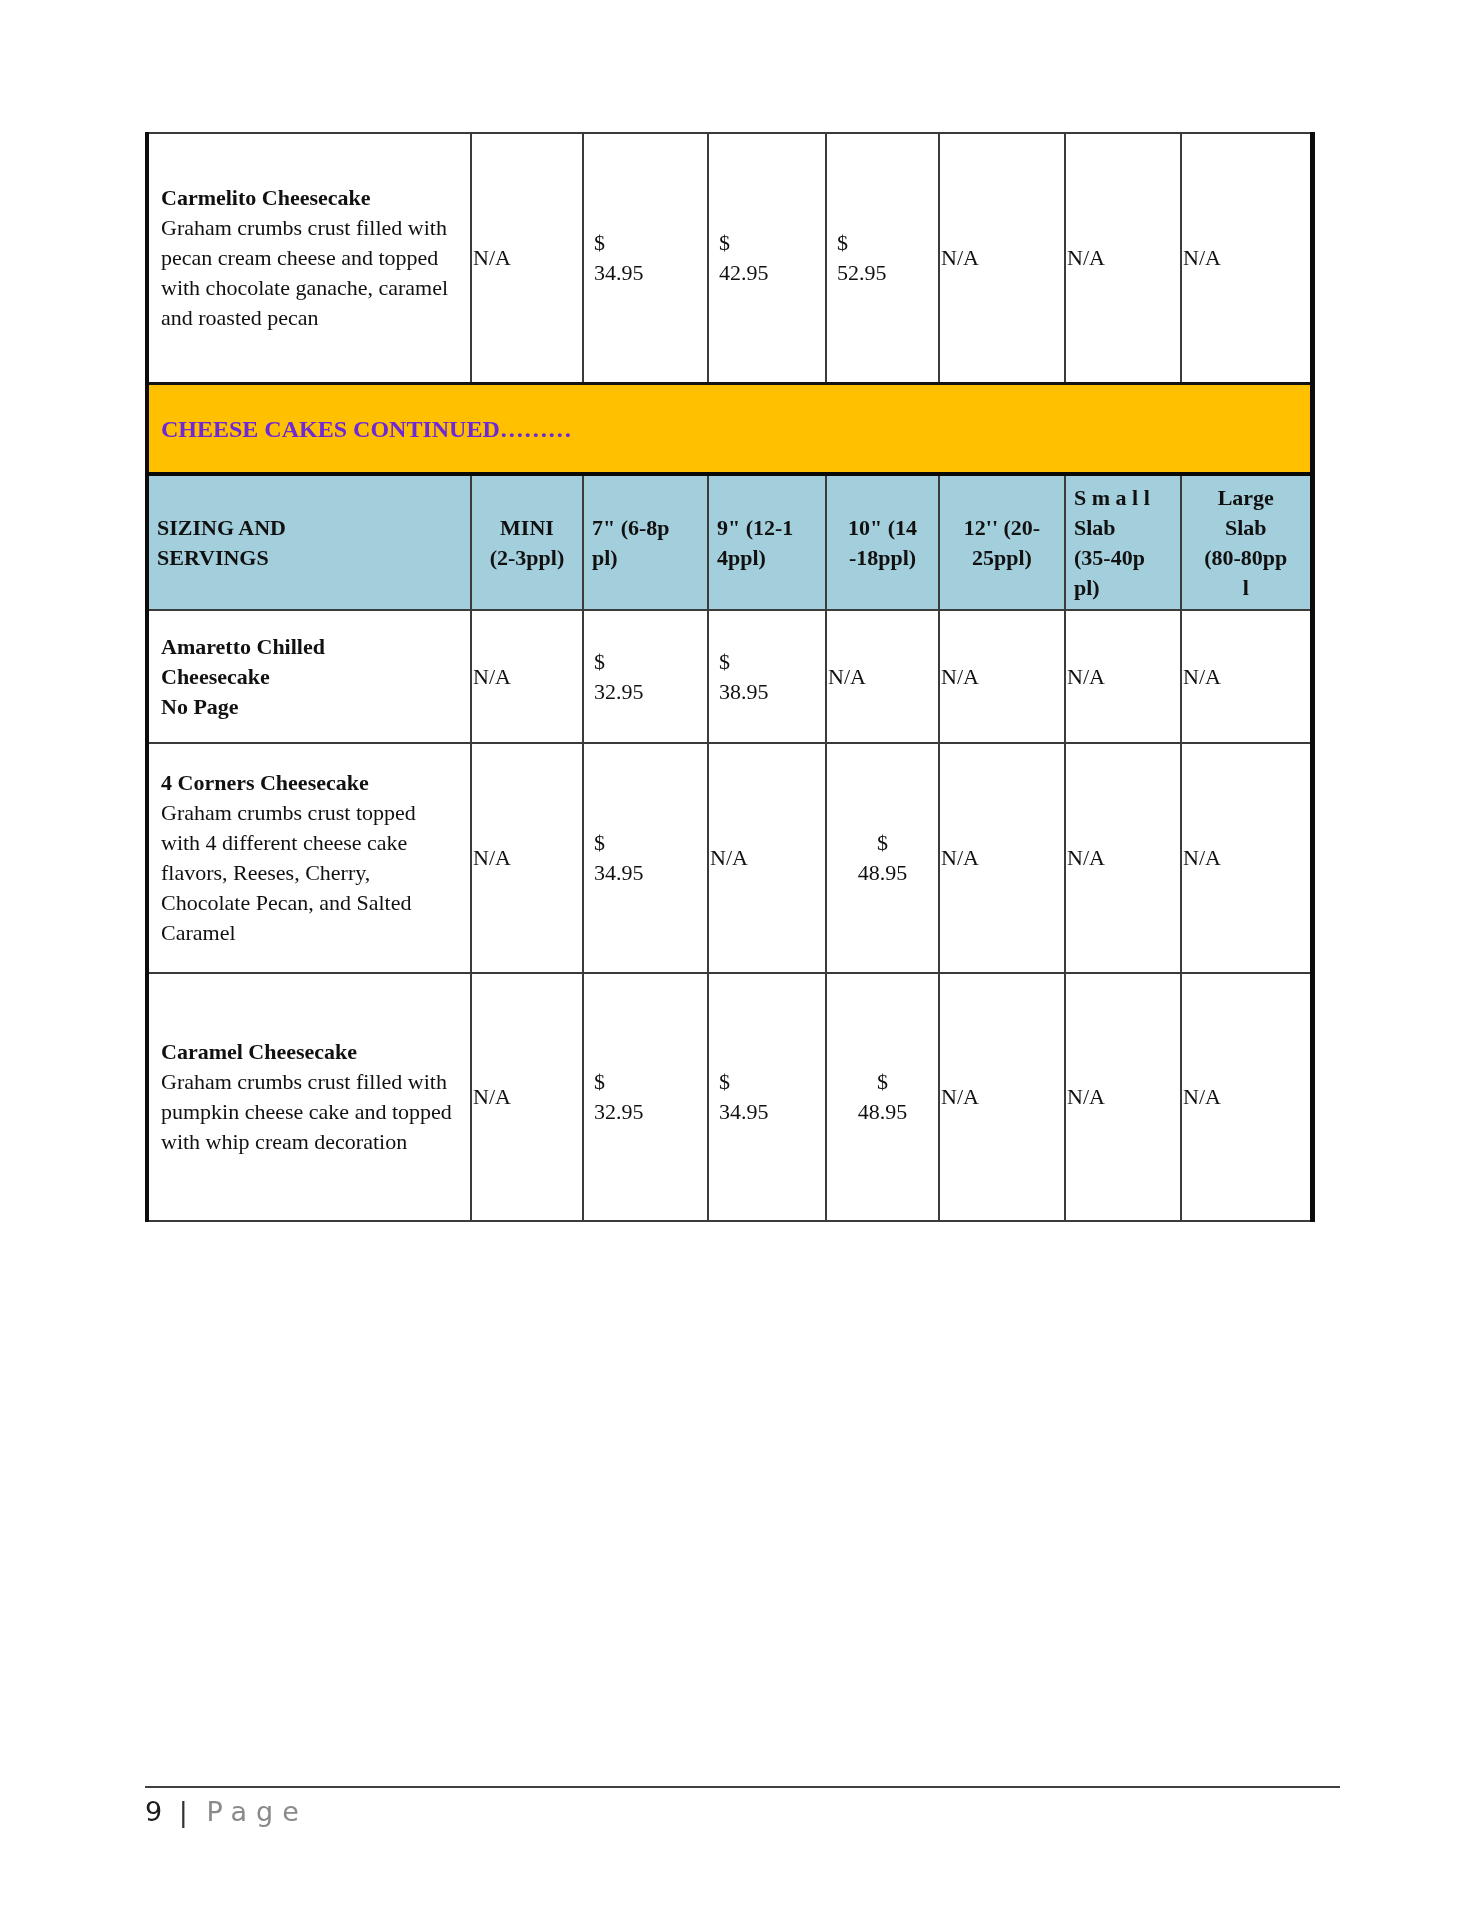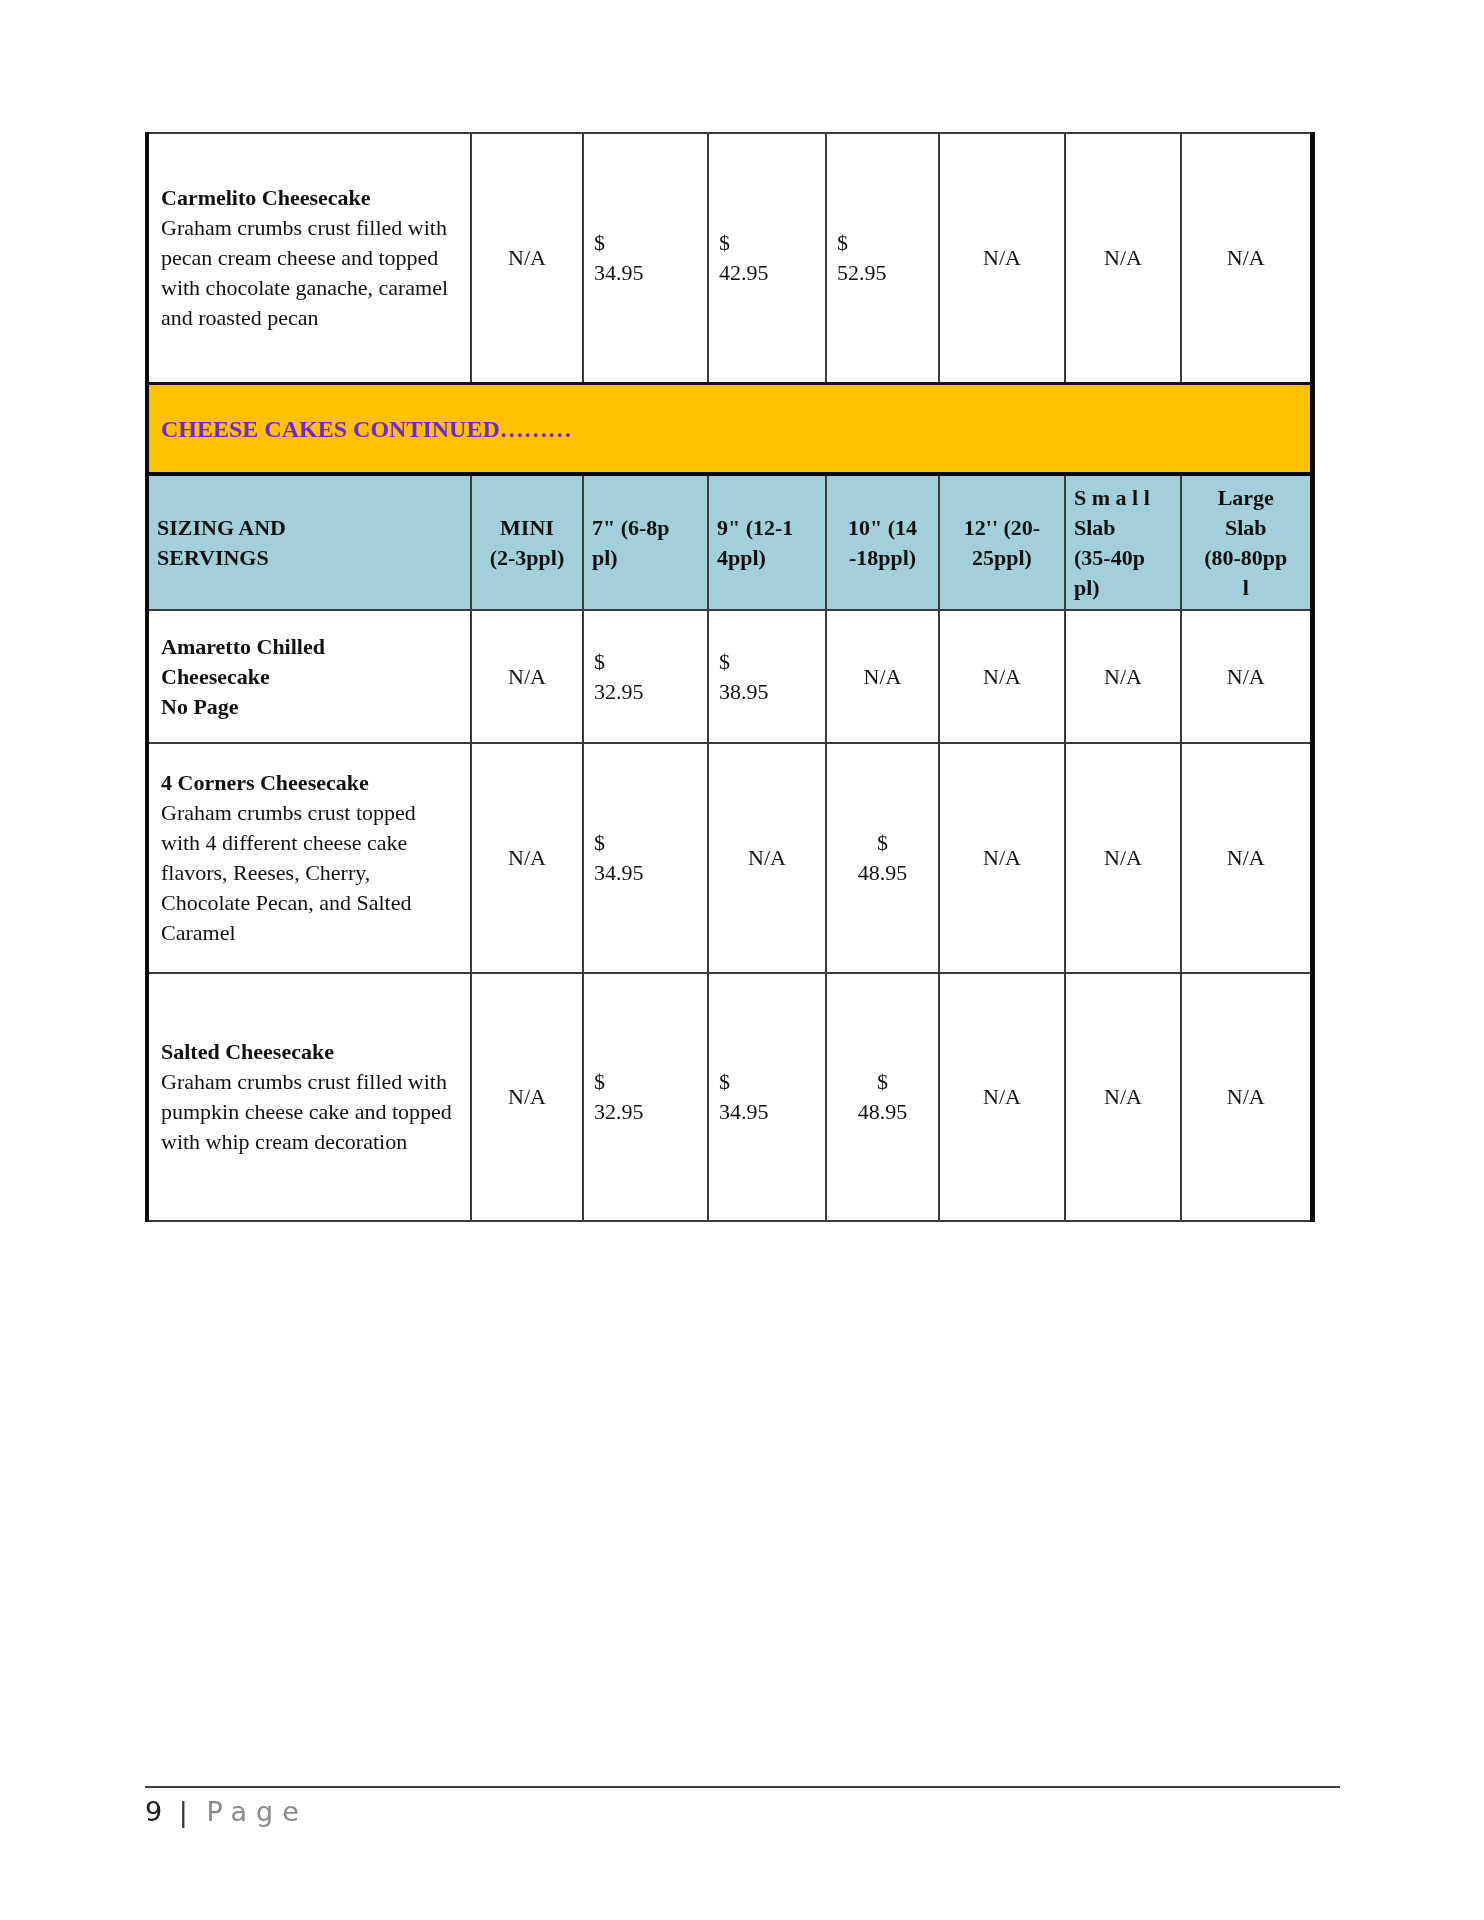--- a/index.html
+++ b/index.html
@@ -16,21 +16,21 @@
     border-bottom:2px solid #2a2a2a;
   }
   .doc-table td{
     border:2px solid var(--border-dark,#3b3b3b);
     font-size:22px;line-height:30px;vertical-align:middle;
     overflow:hidden;
   }
   .name-cell{vertical-align:top;padding:10px 12px;text-align:left;}
   .item-name,.item-note{font-weight:bold;white-space:pre-line;}
   .item-desc{font-weight:normal;}
-  td.c{text-align:center;border-radius:29px;}
+  td.c{text-align:left;border-radius:29px;}
   td.p{text-align:left;padding-left:10px;white-space:pre-line;}
   td.pc{text-align:center;white-space:pre-line;}
   .banner-row td{
     background:var(--banner-bg,#FFC000);
     border-top:3px solid #141414;
     border-bottom:4px solid #0a0a0a;
     font-weight:bold;font-size:24px;
     padding:6px 12px;text-align:left;color:#6d28d9;
   }
   .header-row td{
@@ -146,21 +146,21 @@
     <td class="pc">$
 48.95</td>
     <td class="c">N/A</td>
     <td class="c">N/A</td>
     <td class="c">N/A</td>
   </tr>
 
 
   <tr class="r4">
     <td class="name-cell">
-      <div class="item-name">Salted Cheesecake</div>
+      <div class="item-name">Caramel Cheesecake</div>
       <div class="item-desc">Graham crumbs crust filled with pumpkin cheese cake and topped with whip cream decoration</div>
     </td>
     <td class="c">N/A</td>
     <td class="p">$
 32.95</td>
     <td class="p">$
 34.95</td>
     <td class="pc">$
 48.95</td>
     <td class="c">N/A</td>

